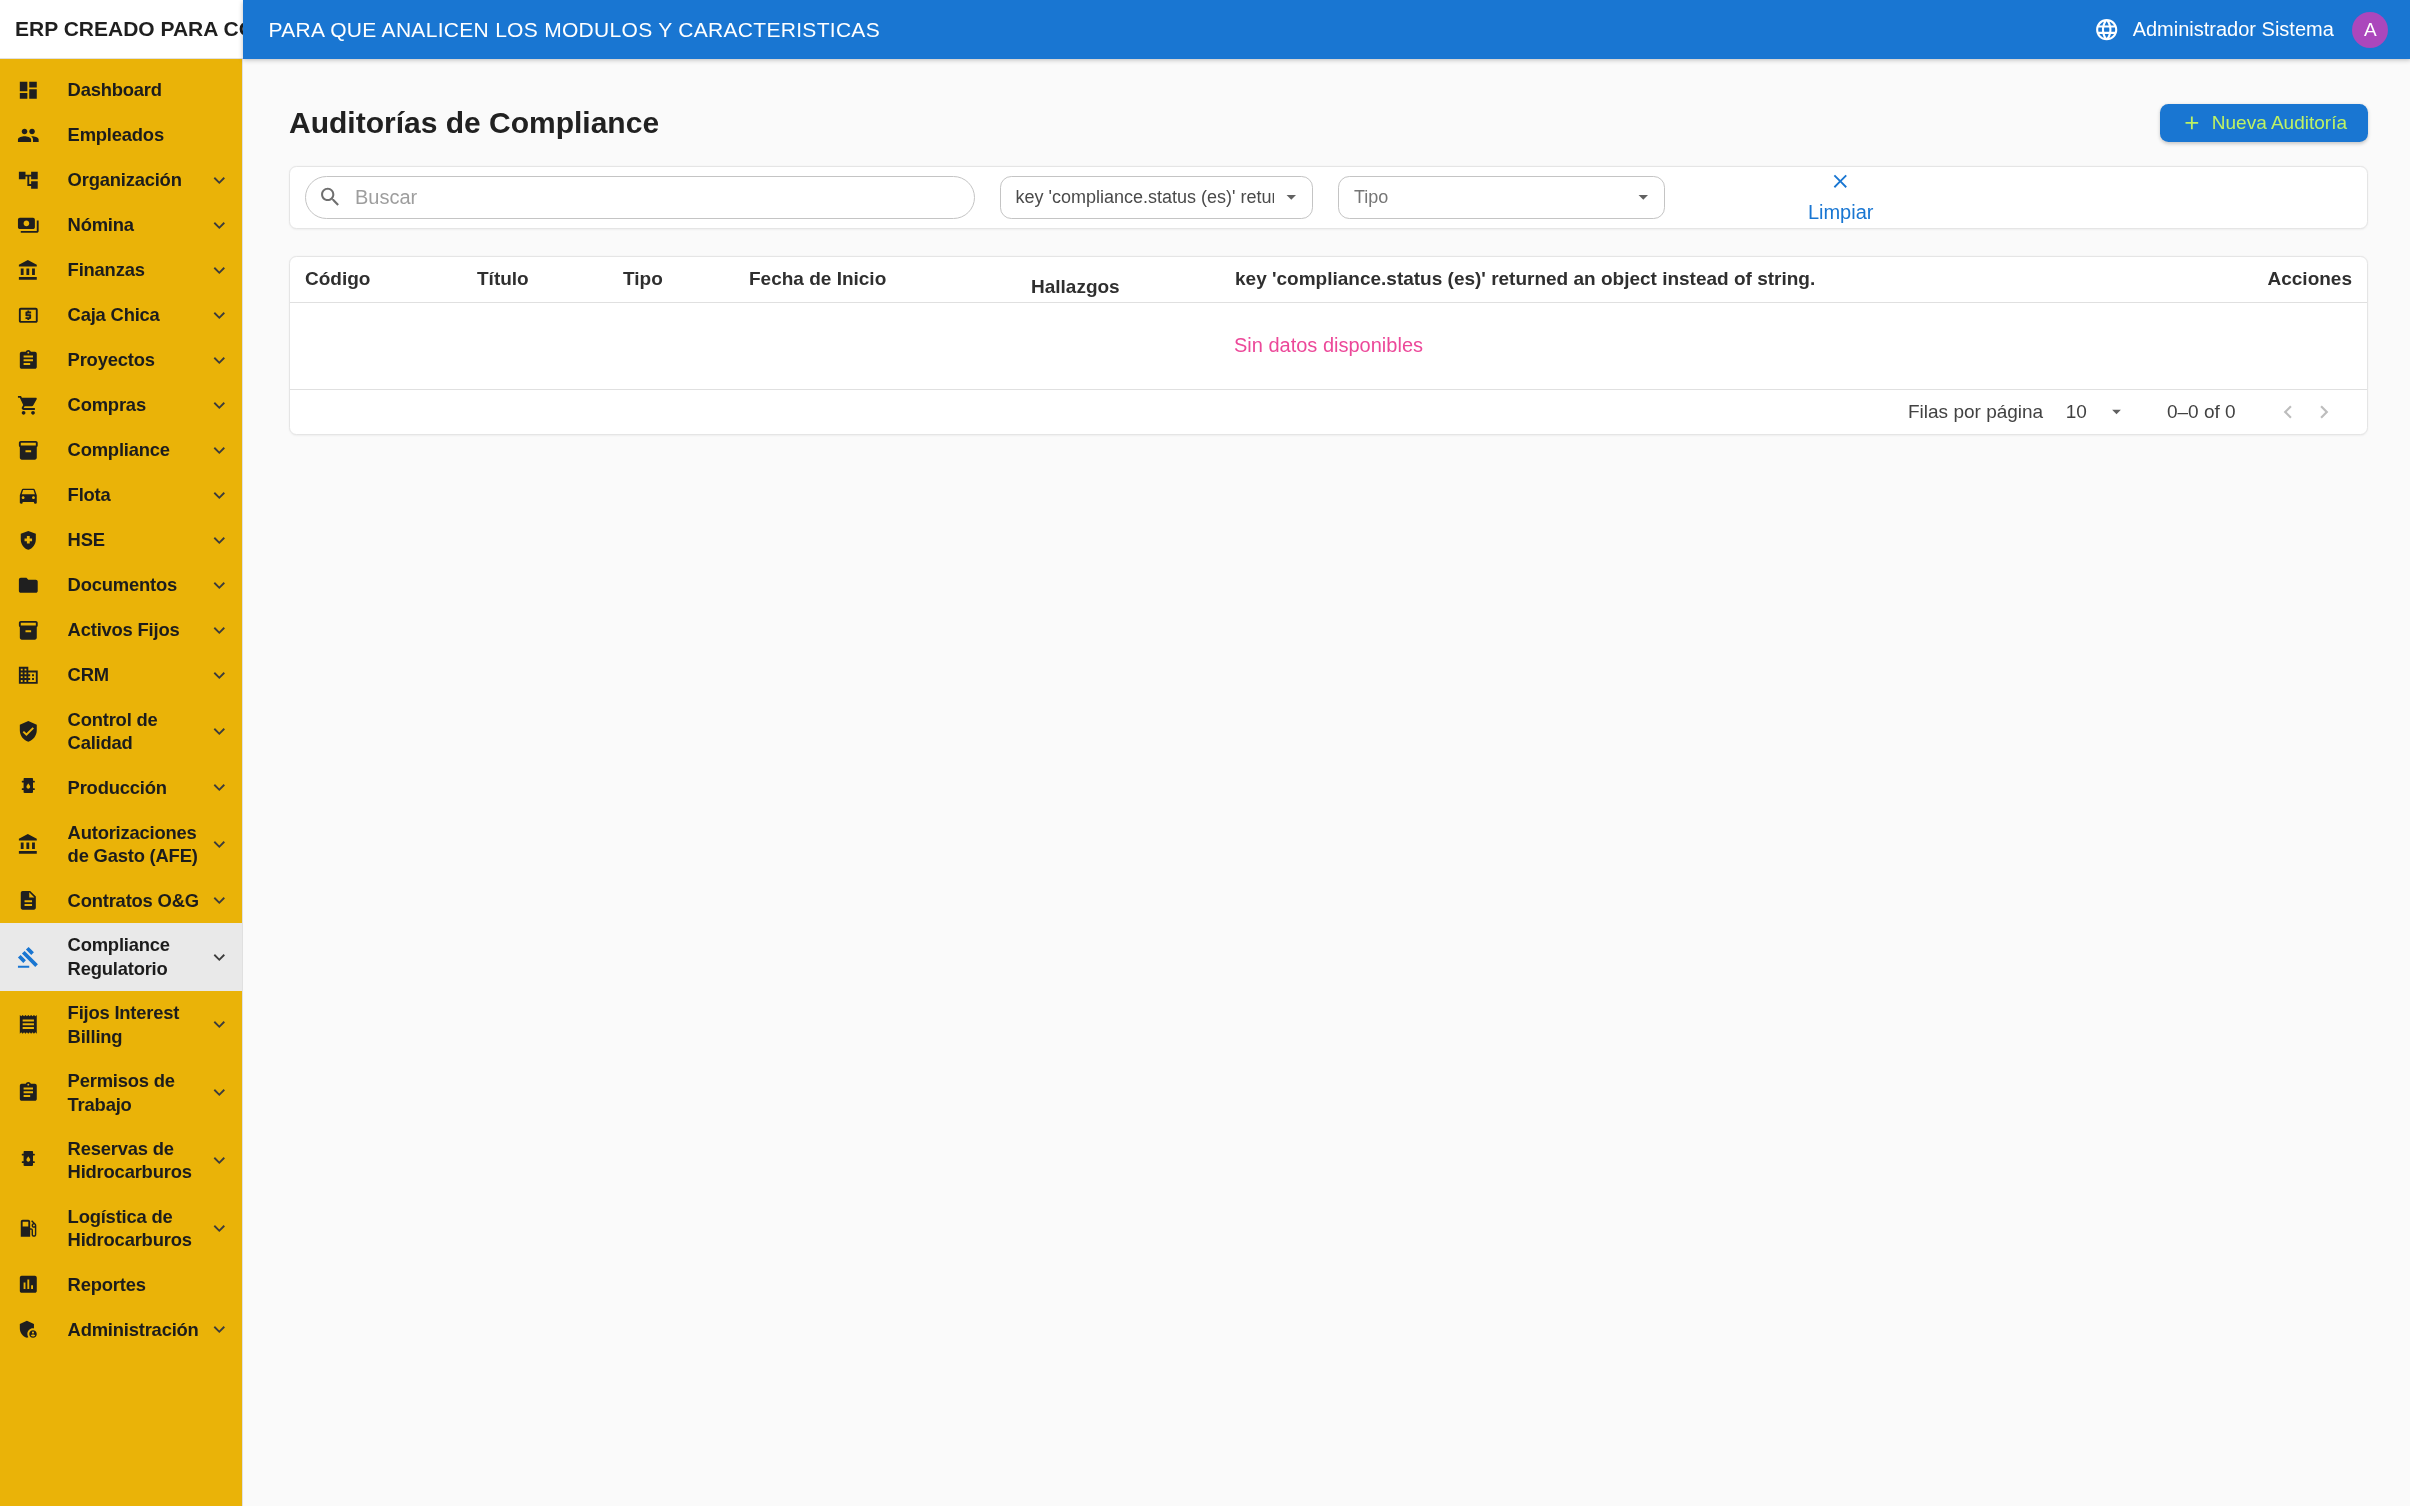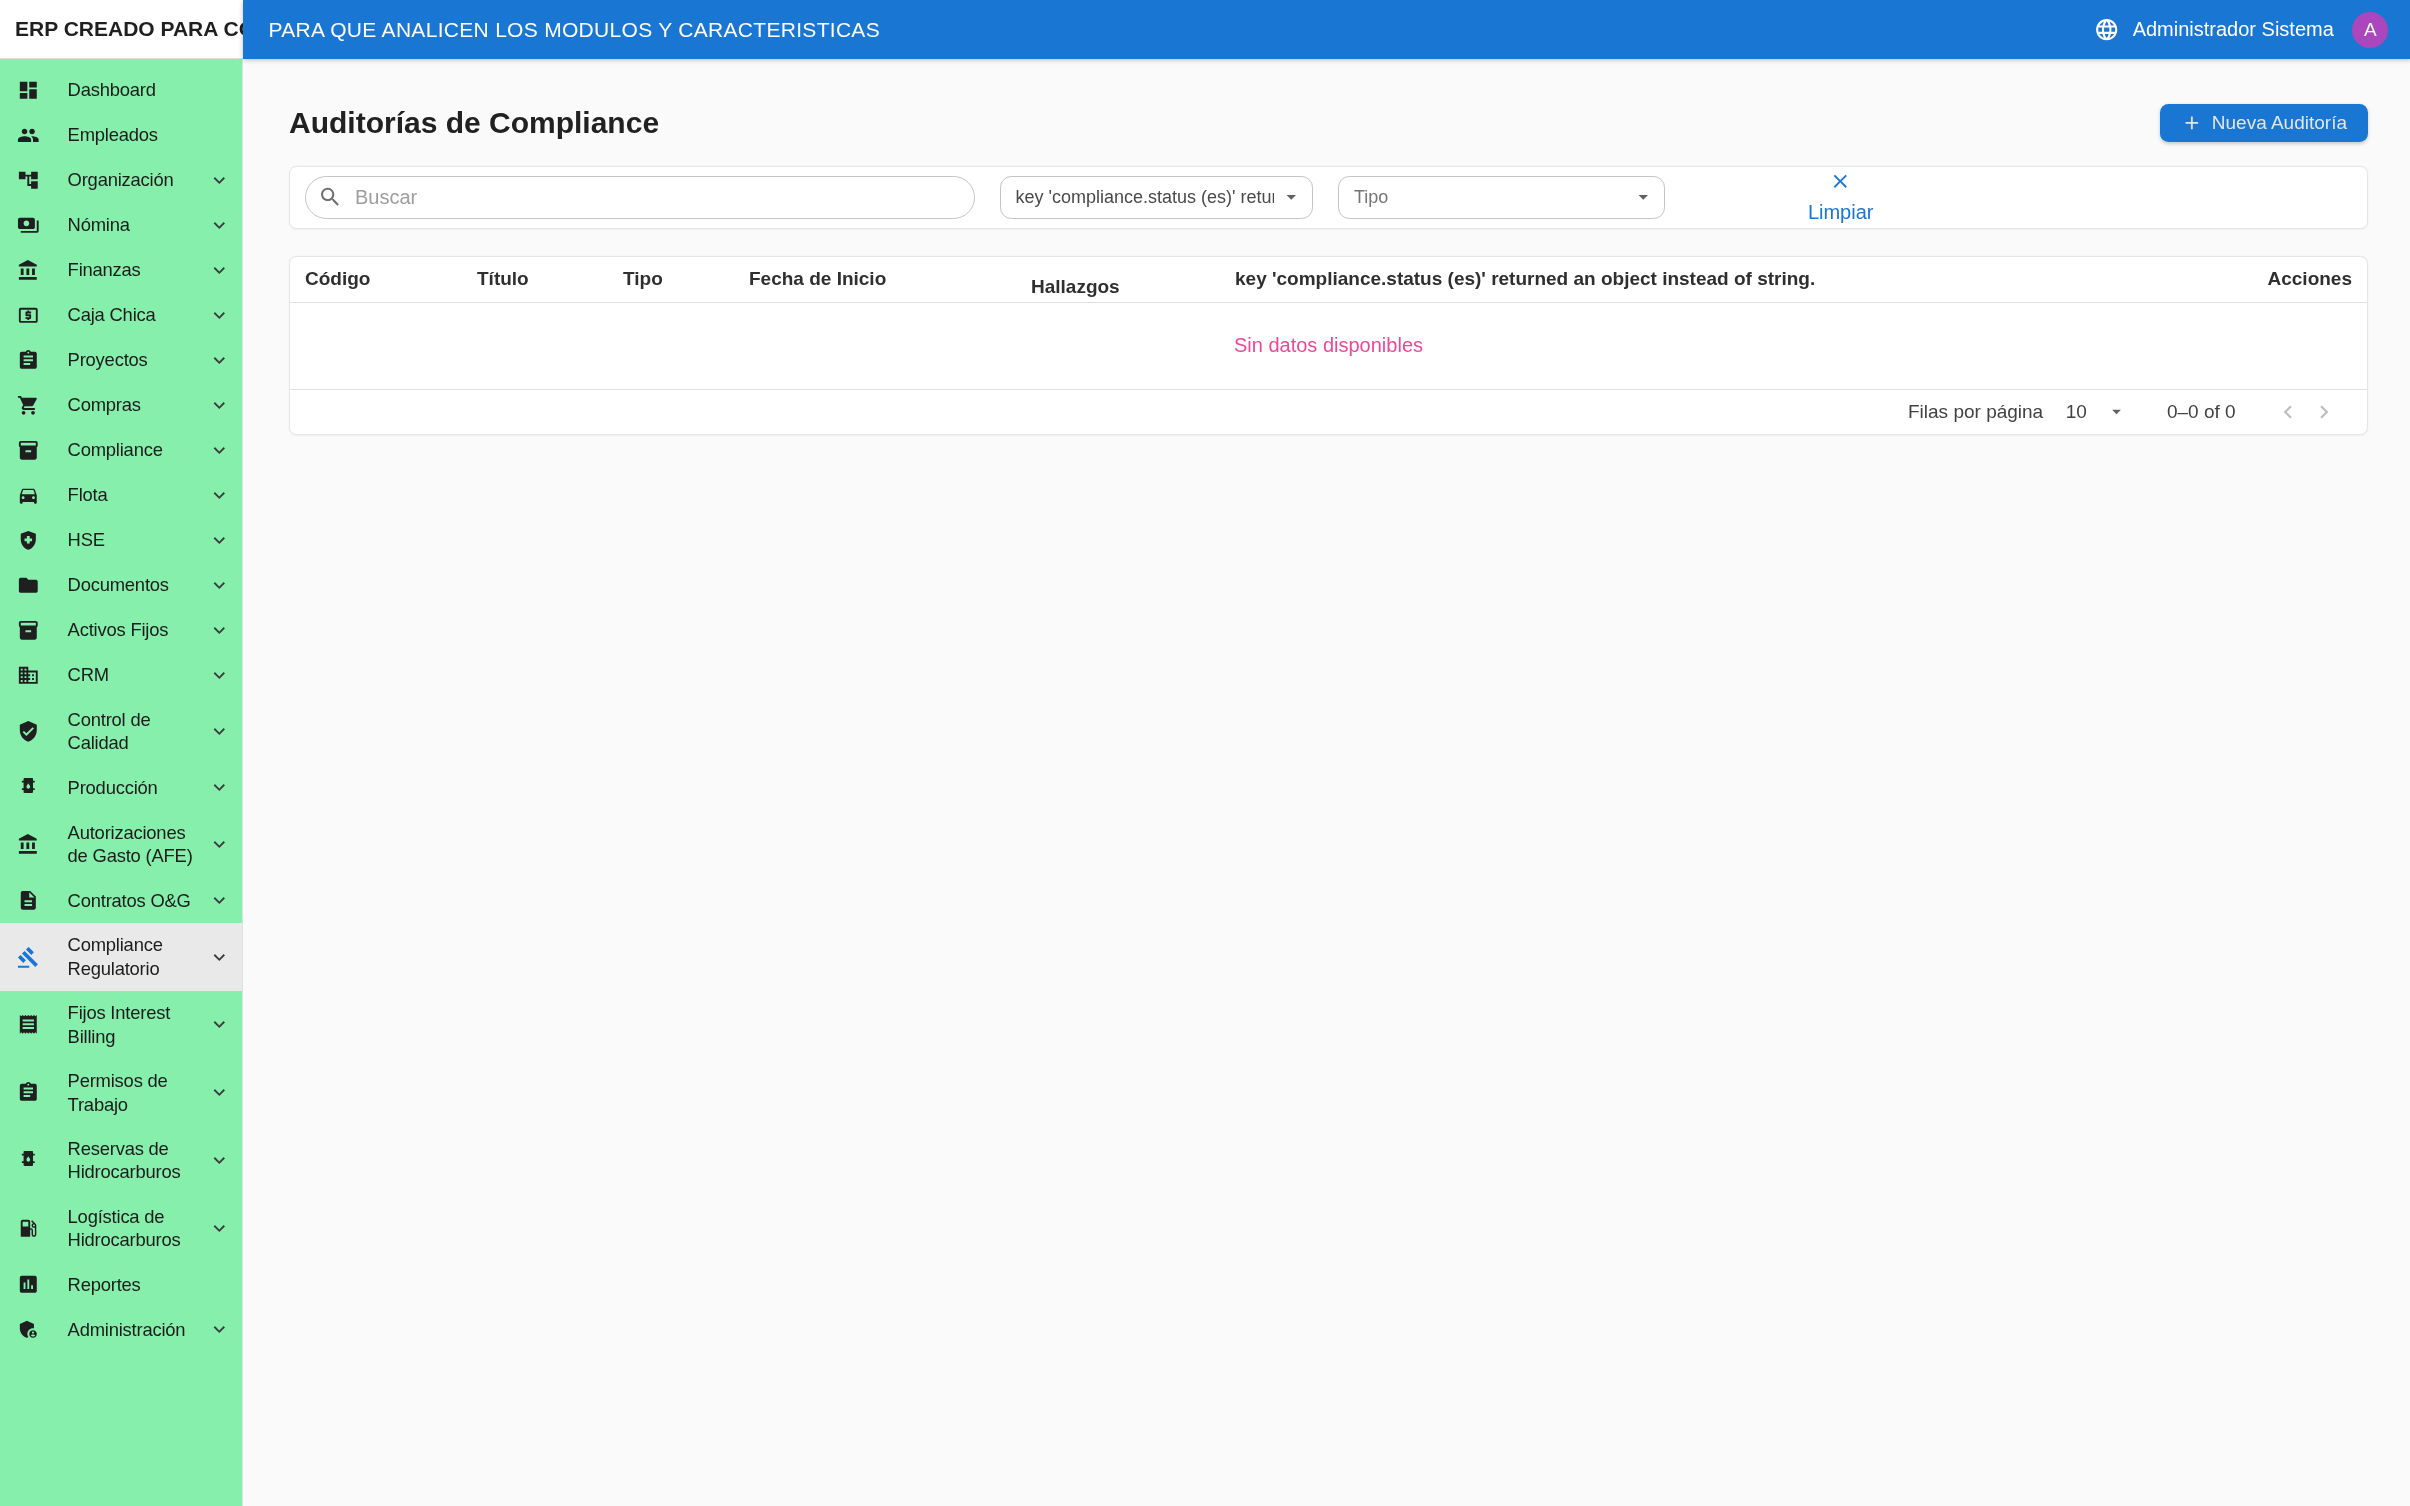--- a/index.html
+++ b/index.html
@@ -17,33 +17,33 @@
   .appbar-right { display:flex; align-items:center; gap:13px; }
   .icon { display:inline-flex; }
   .icon svg { display:block; }
   .user-name { font-size:20px; margin-right:5.6px; }
   .avatar { width:36px; height:36px; border-radius:50%; background:#ab47bc; color:#fff; display:flex; align-items:center; justify-content:center; font-size:19px; }
 
   
   .body { flex:1; display:flex; min-height:0; }
 
   
-  .sidebar { width:243px; flex:0 0 243px; background:#86efac; border-right:0.9px solid #e0e0e0; overflow:hidden; padding-top:8.5px; }
+  .sidebar { width:243px; flex:0 0 243px; background:#eab308; border-right:0.9px solid #e0e0e0; overflow:hidden; padding-top:8.5px;font-weight:bold; }
   .nav-item { display:flex; align-items:center; padding:10.4px 11.3px 10.4px 17px; cursor:pointer; min-height:45px; }
   .nav-item.active { background:#e9e9e9; }
   .nav-item .nav-icon { width:22.6px; height:22.6px; flex:0 0 22.6px; margin-right:28px; color:#1f1f1f; }
   .nav-item.active .nav-icon { color:#1976d2; }
   .nav-item .nav-label { flex:1; font-size:18.4px; line-height:23.5px; color:#1c1c1c; letter-spacing:-0.2px; }
   .nav-item .nav-chevron { width:22.6px; height:22.6px; flex:0 0 22.6px; color:#3c3c3c; }
 
   
   .main { flex:1; padding:45px 43px 0 46px; min-width:0; }
   .page-head { display:flex; align-items:center; justify-content:space-between; }
   .page-title { font-size:30px; font-weight:bold; color:#212121; }
-  .btn-primary { display:flex; align-items:center; gap:9.4px; background:#1976d2; color:#e5e5e5; border:none; height:38px; padding:0 21px; border-radius:8.5px; font-size:19px; font-family:inherit; cursor:pointer; box-shadow:0 1.9px 3.8px rgba(0,0,0,.2); }
+  .btn-primary { display:flex; align-items:center; gap:9.4px; background:#1976d2; color:#bef264; border:none; height:38px; padding:0 21px; border-radius:8.5px; font-size:19px; font-family:inherit; cursor:pointer; box-shadow:0 1.9px 3.8px rgba(0,0,0,.2); }
 
   .card { background:#fff; border:0.9px solid #e5e5e5; border-radius:7.5px; box-shadow:0 0.9px 1.9px rgba(0,0,0,.05); }
   .filter-card { margin-top:23.5px; height:63px; display:flex; align-items:center; padding:0 15px; }
   .search-wrap { position:relative; width:670px; }
   .search-wrap .search-icon { position:absolute; left:13px; top:50%; transform:translateY(-50%); color:#6f6f6f; }
   .search-input { width:100%; height:43px; border:0.9px solid #c4c4c4; border-radius:21.7px; padding:0 19px 0 49px; font-size:20px; font-family:inherit; color:#333; background:#fff; outline:none; }
   .search-input::placeholder { color:#9e9e9e; }
   .select { position:relative; height:43px; border:0.9px solid #c4c4c4; border-radius:11.3px; display:flex; align-items:center; padding:0 38px 0 15px; font-size:18px; cursor:pointer; background:#fff; }
   .select .select-value { overflow:hidden; white-space:nowrap; text-overflow:clip; }
   .select .caret-down-icon { position:absolute; right:9.4px; top:50%; transform:translateY(-50%); color:#616161; }

